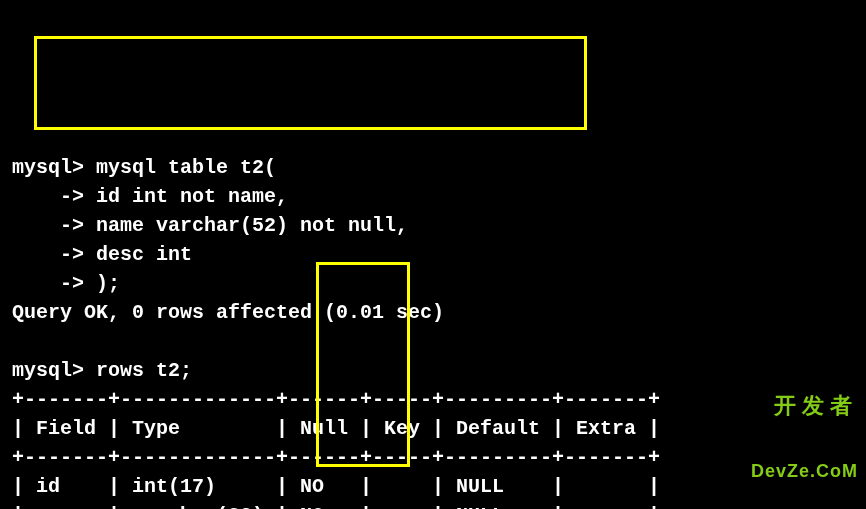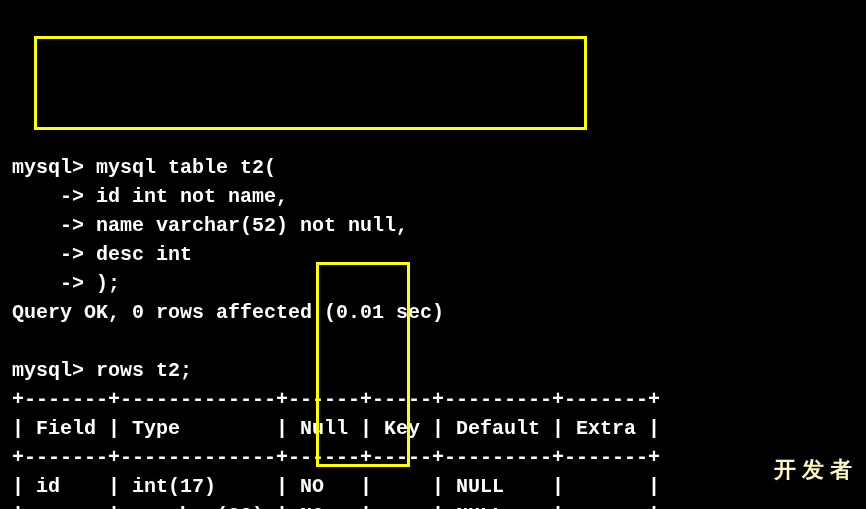--- a/index.html
+++ b/index.html
@@ -36,21 +36,21 @@
       left: 316px;
       top: 262px;
       width: 94px;
       height: 205px;
       pointer-events: none;
     }
     .watermark {
       position: absolute;
       bottom: 5px;
       right: 8px;
-      color: #fef9c3;
+      color: #84cc16;
       font-family: Arial, sans-serif;
       text-align: right;
       line-height: 1.1;
     }
     .watermark .wm-cn {
       font-size: 22px;
       font-weight: bold;
       letter-spacing: 6px;
     }
     .watermark .wm-en {
@@ -81,16 +81,17 @@
 
 
 
 </div>
 
 <div class="highlight-box-1"></div>
 <div class="highlight-box-2"></div>
 
 <div class="watermark">
   <div class="wm-cn">开发者</div>
+  <div class="wm-en">DevZe.CoM</div>
 </div>
 
 
 
 
 </body></html>

